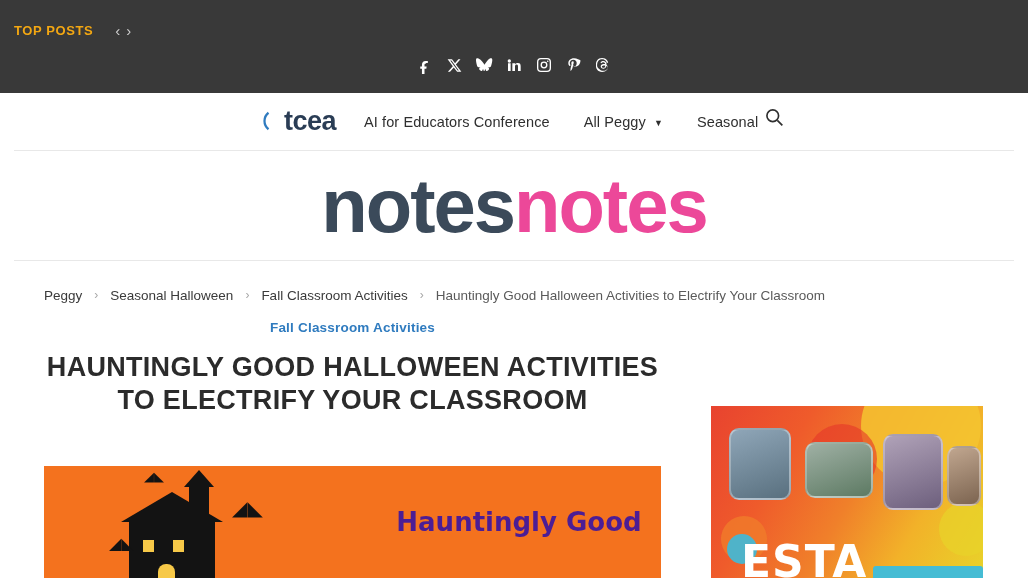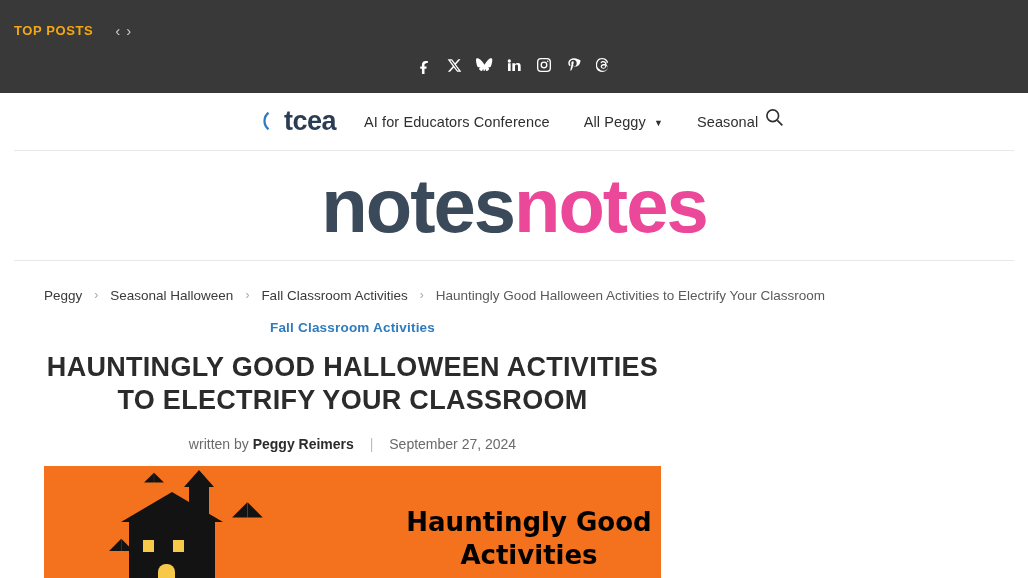--- a/index.html
+++ b/index.html
@@ -233,27 +233,27 @@
   .featured {
     position: absolute;
     left: 44px; top: 466px;
     width: 617px;
     height: 112px;
     background: #f4721e;
     overflow: hidden;
   }
   .feat-headline {
     position: absolute;
-    left: 340px;
+    left: 330px;
     top: 40px;
     width: 290px;
     text-align: center;
     font-size: 26px;
     font-weight: 700;
-    color: #000000;
+    color: #4c1d95;
     line-height: 1.25;
     font-family: "DejaVu Sans", sans-serif;
   }
   .house {
     position: absolute;
     left: 55px;
     top: 22px;
     width: 150px;
     height: 95px;
   }
@@ -478,42 +478,48 @@
     <span class="crumb">Seasonal Halloween</span>
     <span class="crumb-sep">›</span>
     <span class="crumb">Fall Classroom Activities</span>
     <span class="crumb-sep">›</span>
     <span class="crumb last">Hauntingly Good Halloween Activities to Electrify Your Classroom</span>
   </div>
 
   <div class="article">
     <div class="category">Fall Classroom Activities</div>
     <h1 class="article-title">HAUNTINGLY GOOD HALLOWEEN ACTIVITIES TO ELECTRIFY YOUR CLASSROOM</h1>
-    <div class="byline">
-      <span>written by</span>
-      <span class="author">Peggy Reimers</span>
-      <span class="divider">|</span>
-      <span>September 27, 2024</span>
-    </div>
   </div>
 
   <div class="featured">
     <div class="house">
       <div class="house-roof"></div>
       <div class="house-tower"></div>
       <div class="house-body"></div>
       <div class="win w1"></div>
       <div class="win w2"></div>
       <div class="door"></div>
     </div>
     <div class="bat b1">◢◣</div>
     <div class="bat b2">◢◣</div>
     <div class="bat b3">◢◣</div>
     <div class="feat-headline">
       <div>Hauntingly Good</div>
-      <div>Activities</div>
     </div>
   </div>
 
+  <div class="sidebar-ad">
+    <div class="ad-blob blob1"></div>
+    <div class="ad-blob blob2"></div>
+    <div class="ad-blob blob3"></div>
+    <div class="ad-blob blob4"></div>
+    <div class="photo p1"></div>
+    <div class="photo p2"></div>
+    <div class="photo p3"></div>
+    <div class="photo p4"></div>
+    <div class="ad-chip"></div>
+    <div class="ad-word">ESTA</div>
+    <div class="ad-bar"></div>
+  </div>
 
   <div class="left-gutter"></div>
   <div class="right-gutter"></div>
 </div>
 
 </body></html>

